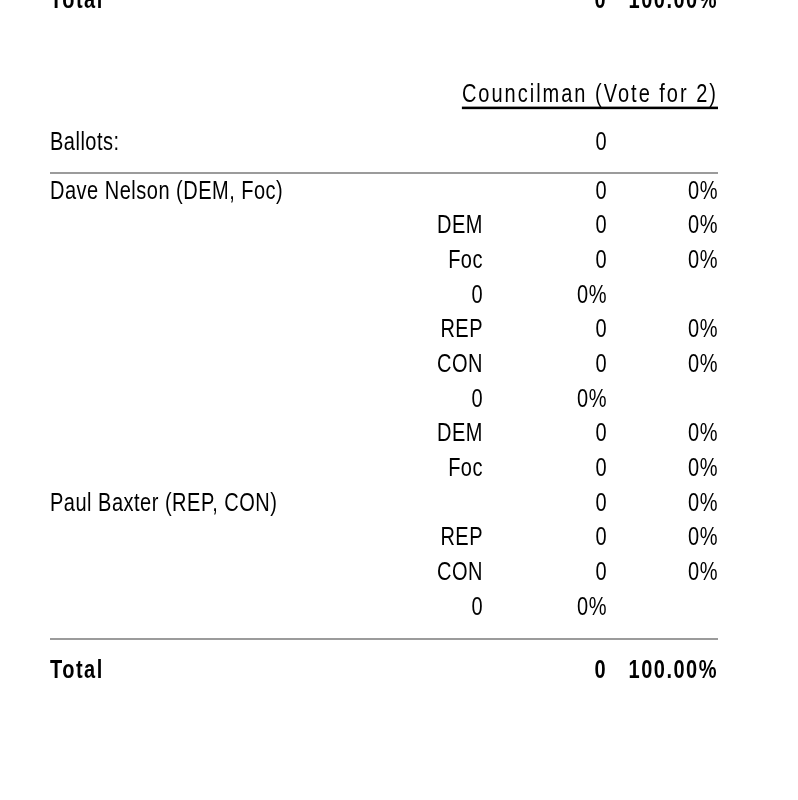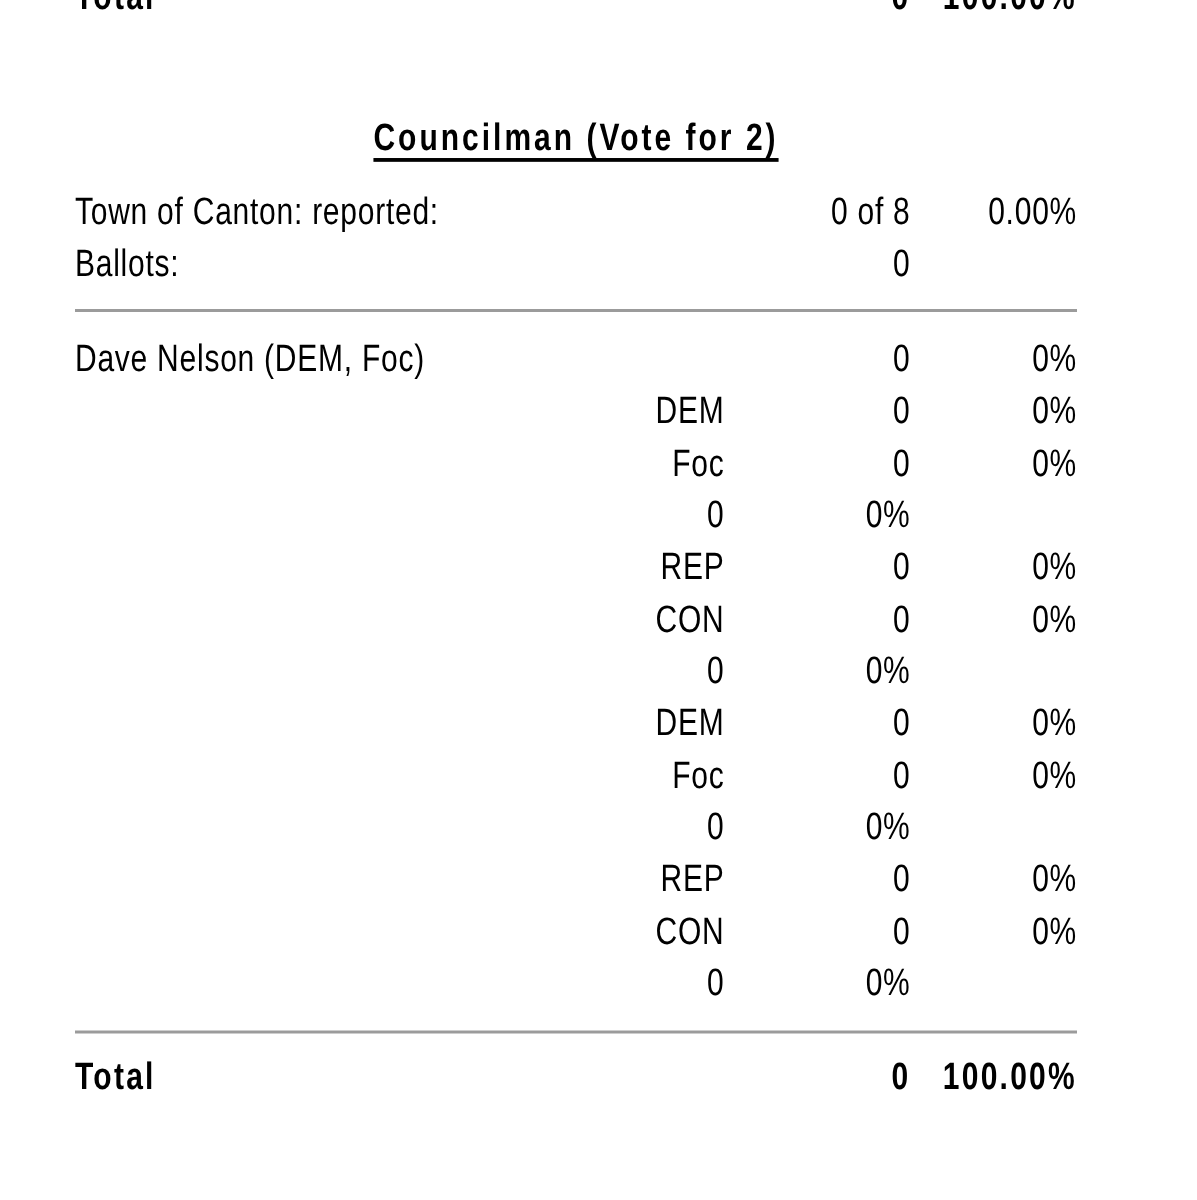--- a/index.html
+++ b/index.html
@@ -31,39 +31,39 @@
   
   .prev-row {
     position: absolute;
     top: -13px; left: 0; width: 668px;
     height: 24px; line-height: 24px;
     font-weight: bold; letter-spacing: 1.5px;
   }
 
   .heading {
     margin: 80px 0 0 0;
-    text-align: center;
+    text-align: right;
     font-size: 20px;
     line-height: 26px;
-    font-weight: bold;
+    font-weight: normal;
     letter-spacing: 2px;
   }
   .heading .st {
     text-decoration: underline;
     text-decoration-thickness: 2px;
     text-underline-offset: 4px;
   }
 
   .summary { margin-top: 19px; }
 
   .divider { height: 2px; background: #9b9b9b; }
   .divider.top { margin-top: 12px; }
   .divider.bottom { margin-top: 13px; }
 
-  .results { margin-top: 15px; }
+  .results { }
 
   .total-row {
     margin-top: 13px;
     height: 35px;
     font-weight: bold;
     letter-spacing: 1.5px;
   }
 </style>
 </head>
 <body>
@@ -73,26 +73,20 @@
   <div class="row prev-row">
     <span class="cell name"><span class="st">Total</span></span>
     <span class="cell party"></span>
     <span class="cell votes"><span class="st">0</span></span>
     <span class="cell pct"><span class="st">100.00%</span></span>
   </div>
 
   <h1 class="heading"><span class="st">Councilman (Vote for 2)</span></h1>
 
   <div class="summary">
-    <div class="row">
-      <span class="cell name"><span class="st">Town of Canton: reported:</span></span>
-      <span class="cell party"></span>
-      <span class="cell votes"><span class="st">0 of 8</span></span>
-      <span class="cell pct"><span class="st">0.00%</span></span>
-    </div>
     <div class="row">
       <span class="cell name"><span class="st">Ballots:</span></span>
       <span class="cell party"></span>
       <span class="cell votes"><span class="st">0</span></span>
       <span class="cell pct"><span class="st"></span></span>
     </div>
   </div>
 
   <div class="divider top"></div>
 
@@ -152,20 +146,21 @@
     </div>
 
     <div class="row">
       <span class="cell name"><span class="st"></span></span>
       <span class="cell party"><span class="st">Foc</span></span>
       <span class="cell votes"><span class="st">0</span></span>
       <span class="cell pct"><span class="st">0%</span></span>
     </div>
 
     <div class="row">
+      <span class="cell name"><span class="st">Paul Baxter (REP, CON)</span></span>
       <span class="cell party"><span class="st"></span></span>
       <span class="cell votes"><span class="st">0</span></span>
       <span class="cell pct"><span class="st">0%</span></span>
     </div>
 
     <div class="row">
       <span class="cell name"><span class="st"></span></span>
       <span class="cell party"><span class="st">REP</span></span>
       <span class="cell votes"><span class="st">0</span></span>
       <span class="cell pct"><span class="st">0%</span></span>

